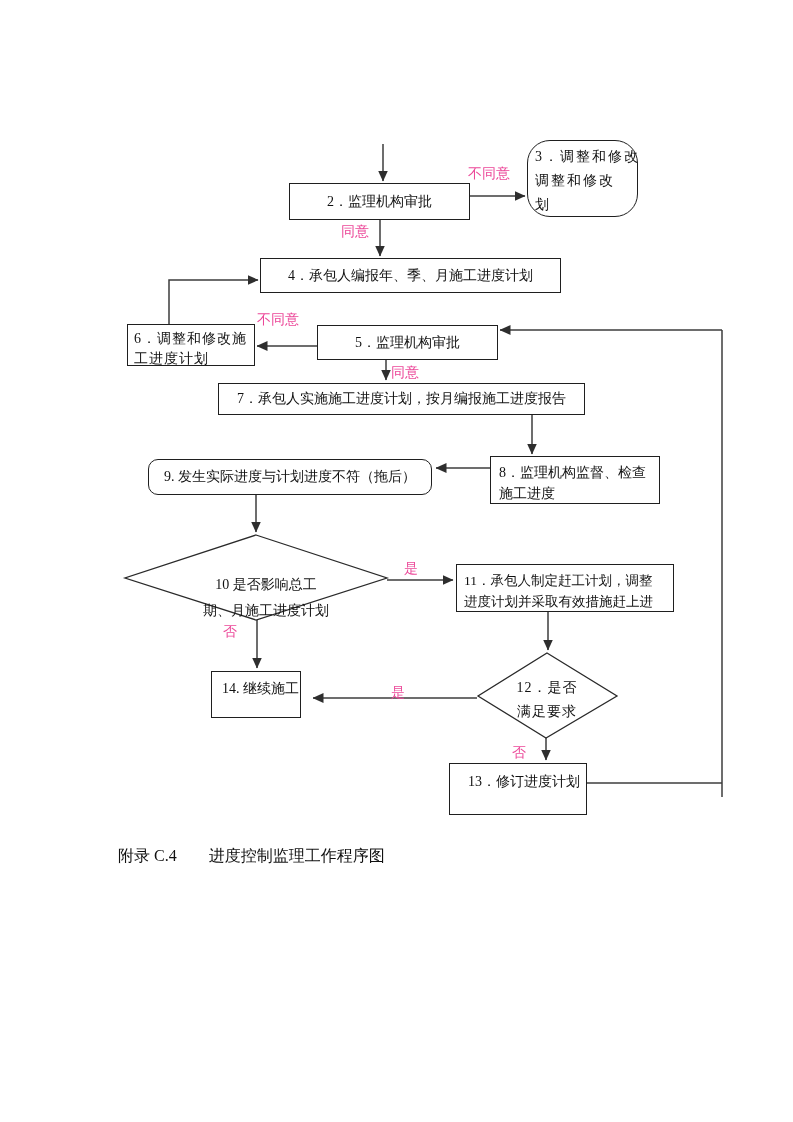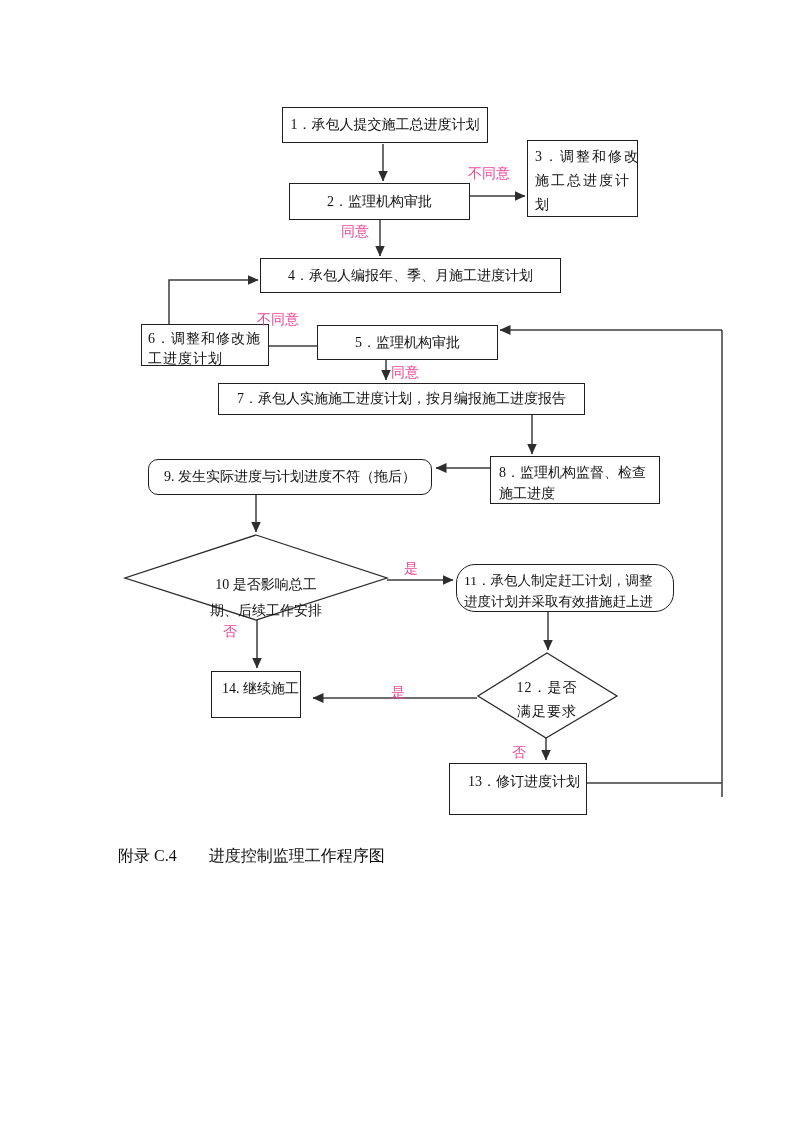--- a/index.html
+++ b/index.html
@@ -9,21 +9,21 @@
     overflow:hidden;margin:0 auto;
   }
   .layer{position:absolute;left:0;top:0;}
   .node{
     position:absolute;box-sizing:border-box;background:#ffffff;
     border:1.5px solid #1f1f1f;font-size:14px;color:#111111;line-height:20px;
   }
   .center{display:flex;align-items:center;justify-content:center;text-align:center;white-space:nowrap;}
   .lbl{position:absolute;font-size:14px;color:#ec4899;white-space:nowrap;background:transparent;}
   .dtext{position:absolute;text-align:center;font-size:14px;color:#111111;}
-  .clip{overflow:hidden;margin-left:14px;}
+  .clip{overflow:hidden;}
   .ln{white-space:nowrap;}
   .caption{position:absolute;font-size:16px;color:#111111;white-space:nowrap;}
 </style>
 </head>
 <body>
 
 <div class="page">
 
   <svg class="layer" width="793" height="1122" viewBox="0 0 793 1122">
     <defs>
@@ -49,31 +49,28 @@
       <path d="M587,783 H722"></path>
       <path d="M722,797 V330"></path>
       <path d="M722,330 H500" marker-end="url(#arr)"></path>
     </g>
     <g stroke="#2a2a2a" stroke-width="1.3" fill="#ffffff">
       <polygon points="256,535 387,578 256,620 125,578"></polygon>
       <polygon points="547,653 617,696 546,738 478,696"></polygon>
     </g>
   </svg>
 
-  <div class="node center" style="left:282px;top:107px;width:206px;height:36px;">
-    <span>1．承包人提交施工总进度计划</span>
-  </div>
 
   <div class="node center" style="left:289px;top:183px;width:181px;height:37px;">
     <span>2．监理机构审批</span>
   </div>
 
-  <div class="node" style="left:527px;top:140px;width:111px;height:77px;padding:4px 0 0 7px;line-height:24px;letter-spacing:2px;">
+  <div class="node" style="left:527px;top:140px;width:111px;height:77px;padding:4px 0 0 7px;line-height:24px;letter-spacing:2px;border-radius:23px;">
     <div class="ln">3．调整和修改</div>
-    <div class="ln">施工总进度计</div>
+    <div class="ln">调整和修改</div>
     <div class="ln">划</div>
   </div>
 
   <div class="node center" style="left:260px;top:258px;width:301px;height:35px;">
     <span>4．承包人编报年、季、月施工进度计划</span>
   </div>
 
   <div class="node center" style="left:317px;top:325px;width:181px;height:35px;">
     <span>5．监理机构审批</span>
   </div>
@@ -91,24 +88,24 @@
     <div class="ln">8．监理机构监督、检查</div>
     <div class="ln">施工进度</div>
   </div>
 
   <div class="node center" style="left:148px;top:459px;width:284px;height:36px;border-radius:10px;">
     <span>9. 发生实际进度与计划进度不符（拖后）</span>
   </div>
 
   <div class="dtext" style="left:176px;top:552px;width:180px;line-height:26px;margin-top:20px;">
     <div class="ln">10 是否影响总工</div>
-    <div class="ln">期、后续工作安排</div>
+    <div class="ln">期、月施工进度计划</div>
   </div>
 
-  <div class="node" style="left:456px;top:564px;width:218px;height:48px;padding:5px 0 0 7px;line-height:21px;font-size:13.5px;border-radius:19px;">
+  <div class="node" style="left:456px;top:564px;width:218px;height:48px;padding:5px 0 0 7px;line-height:21px;font-size:13.5px;">
     <div class="ln">11．承包人制定赶工计划，调整</div>
     <div class="ln">进度计划并采取有效措施赶上进</div>
   </div>
 
   <div class="dtext" style="left:487px;top:676px;width:120px;line-height:24px;letter-spacing:1px;">
     <div class="ln">12．是否</div>
     <div class="ln">满足要求</div>
   </div>
 
   <div class="node" style="left:449px;top:763px;width:138px;height:52px;padding:8px 0 0 12px;text-align:center;">

